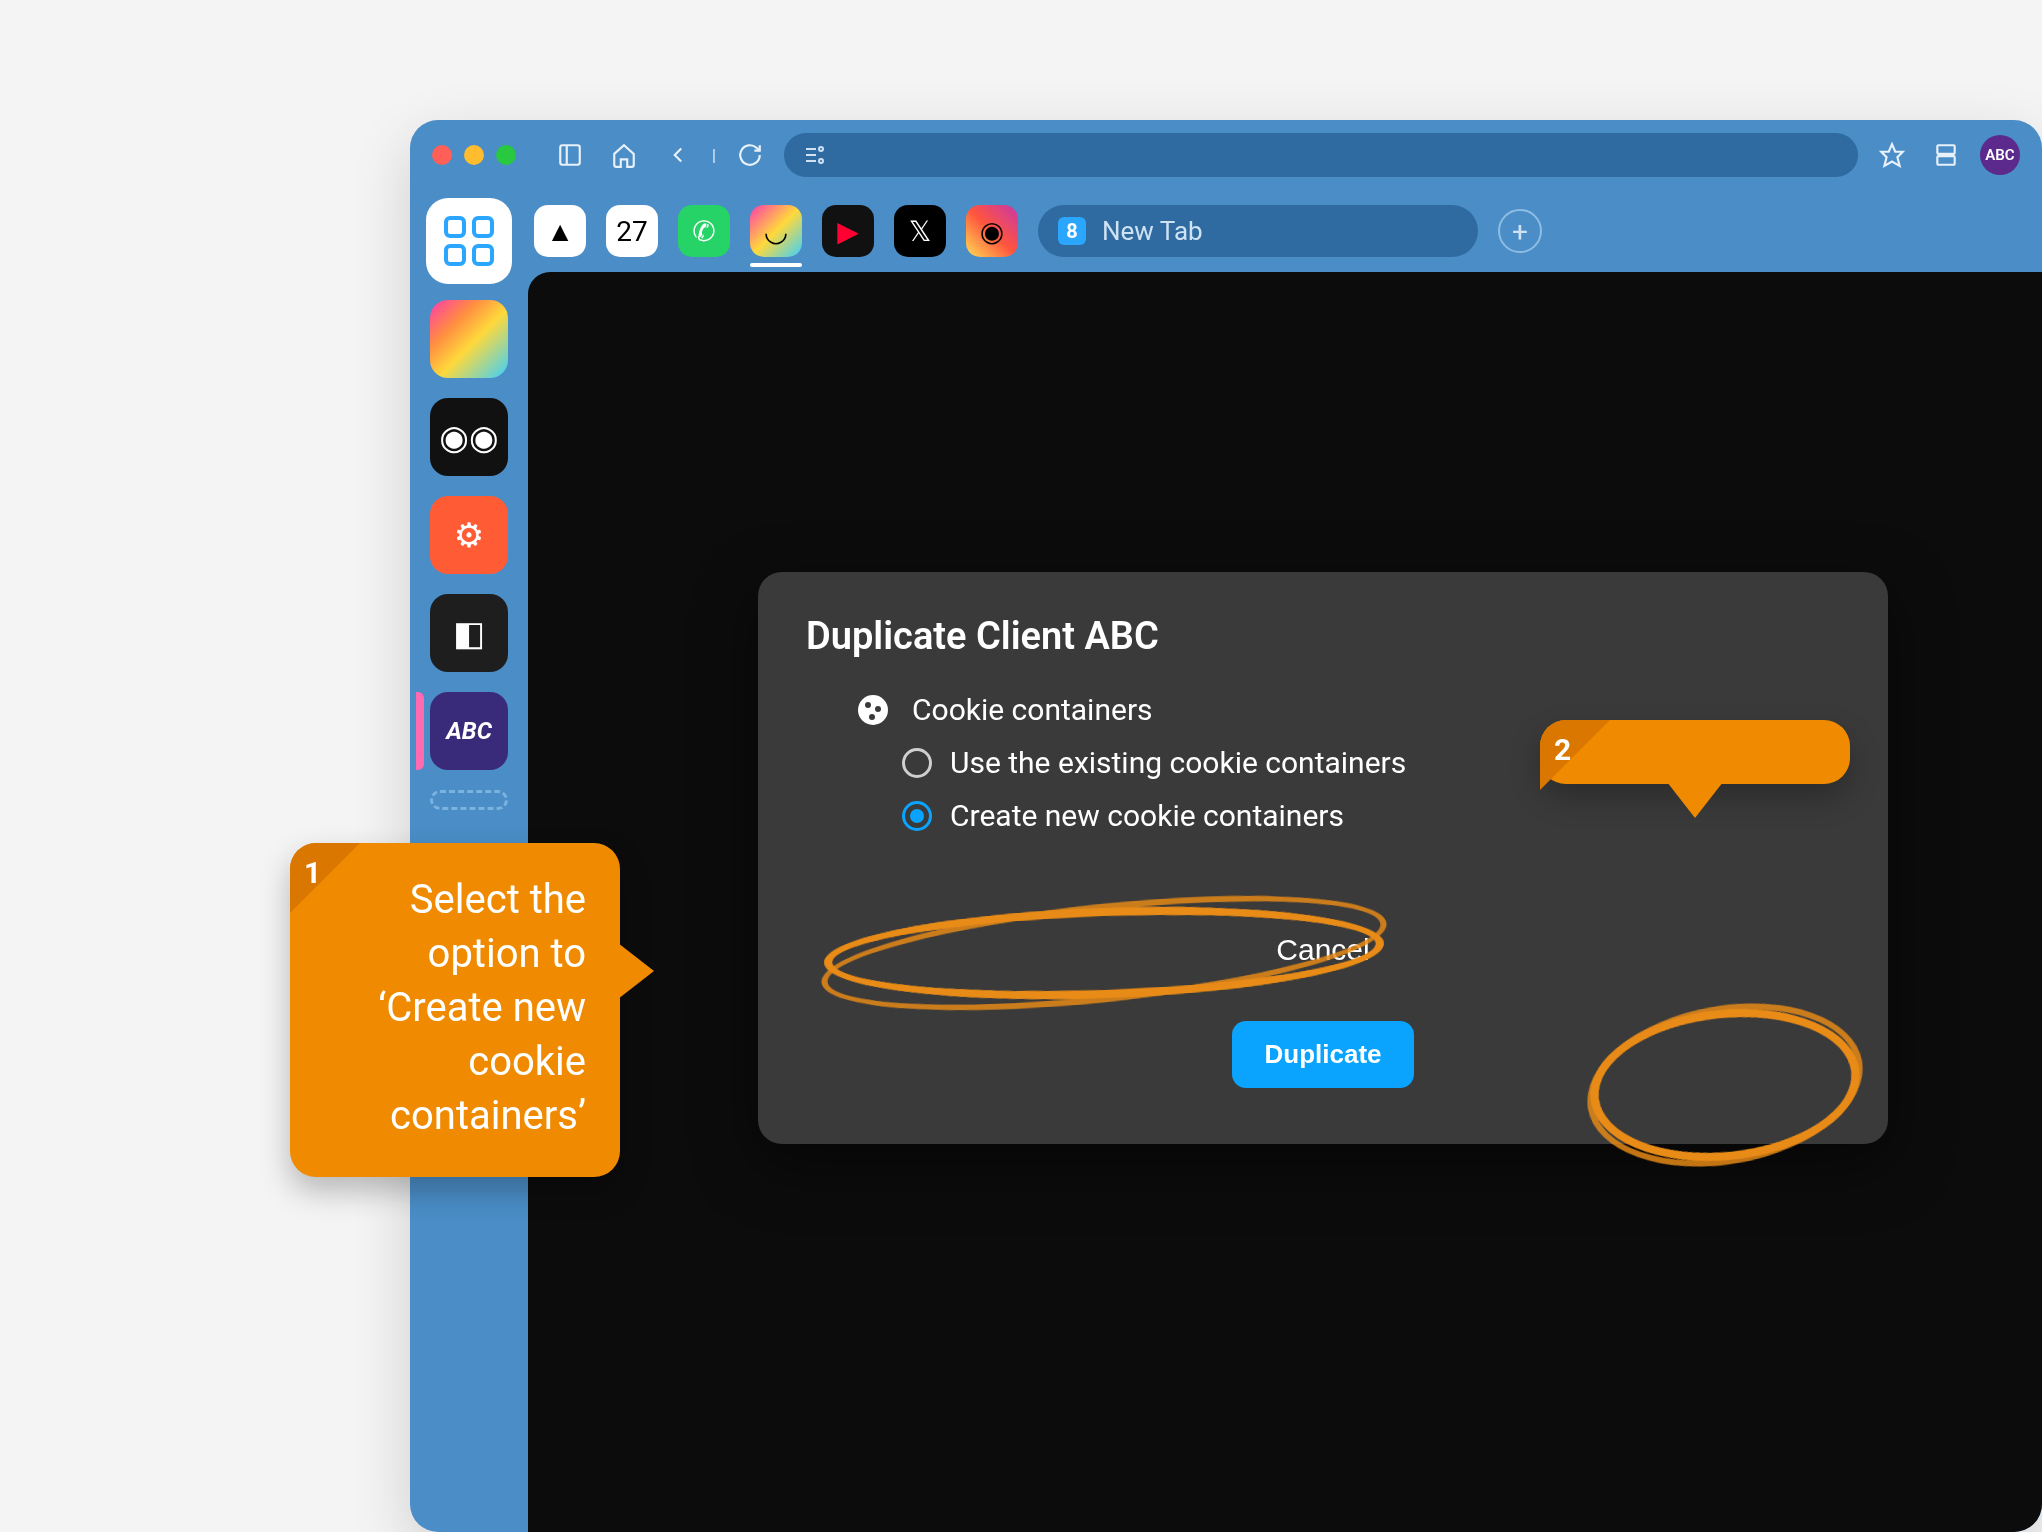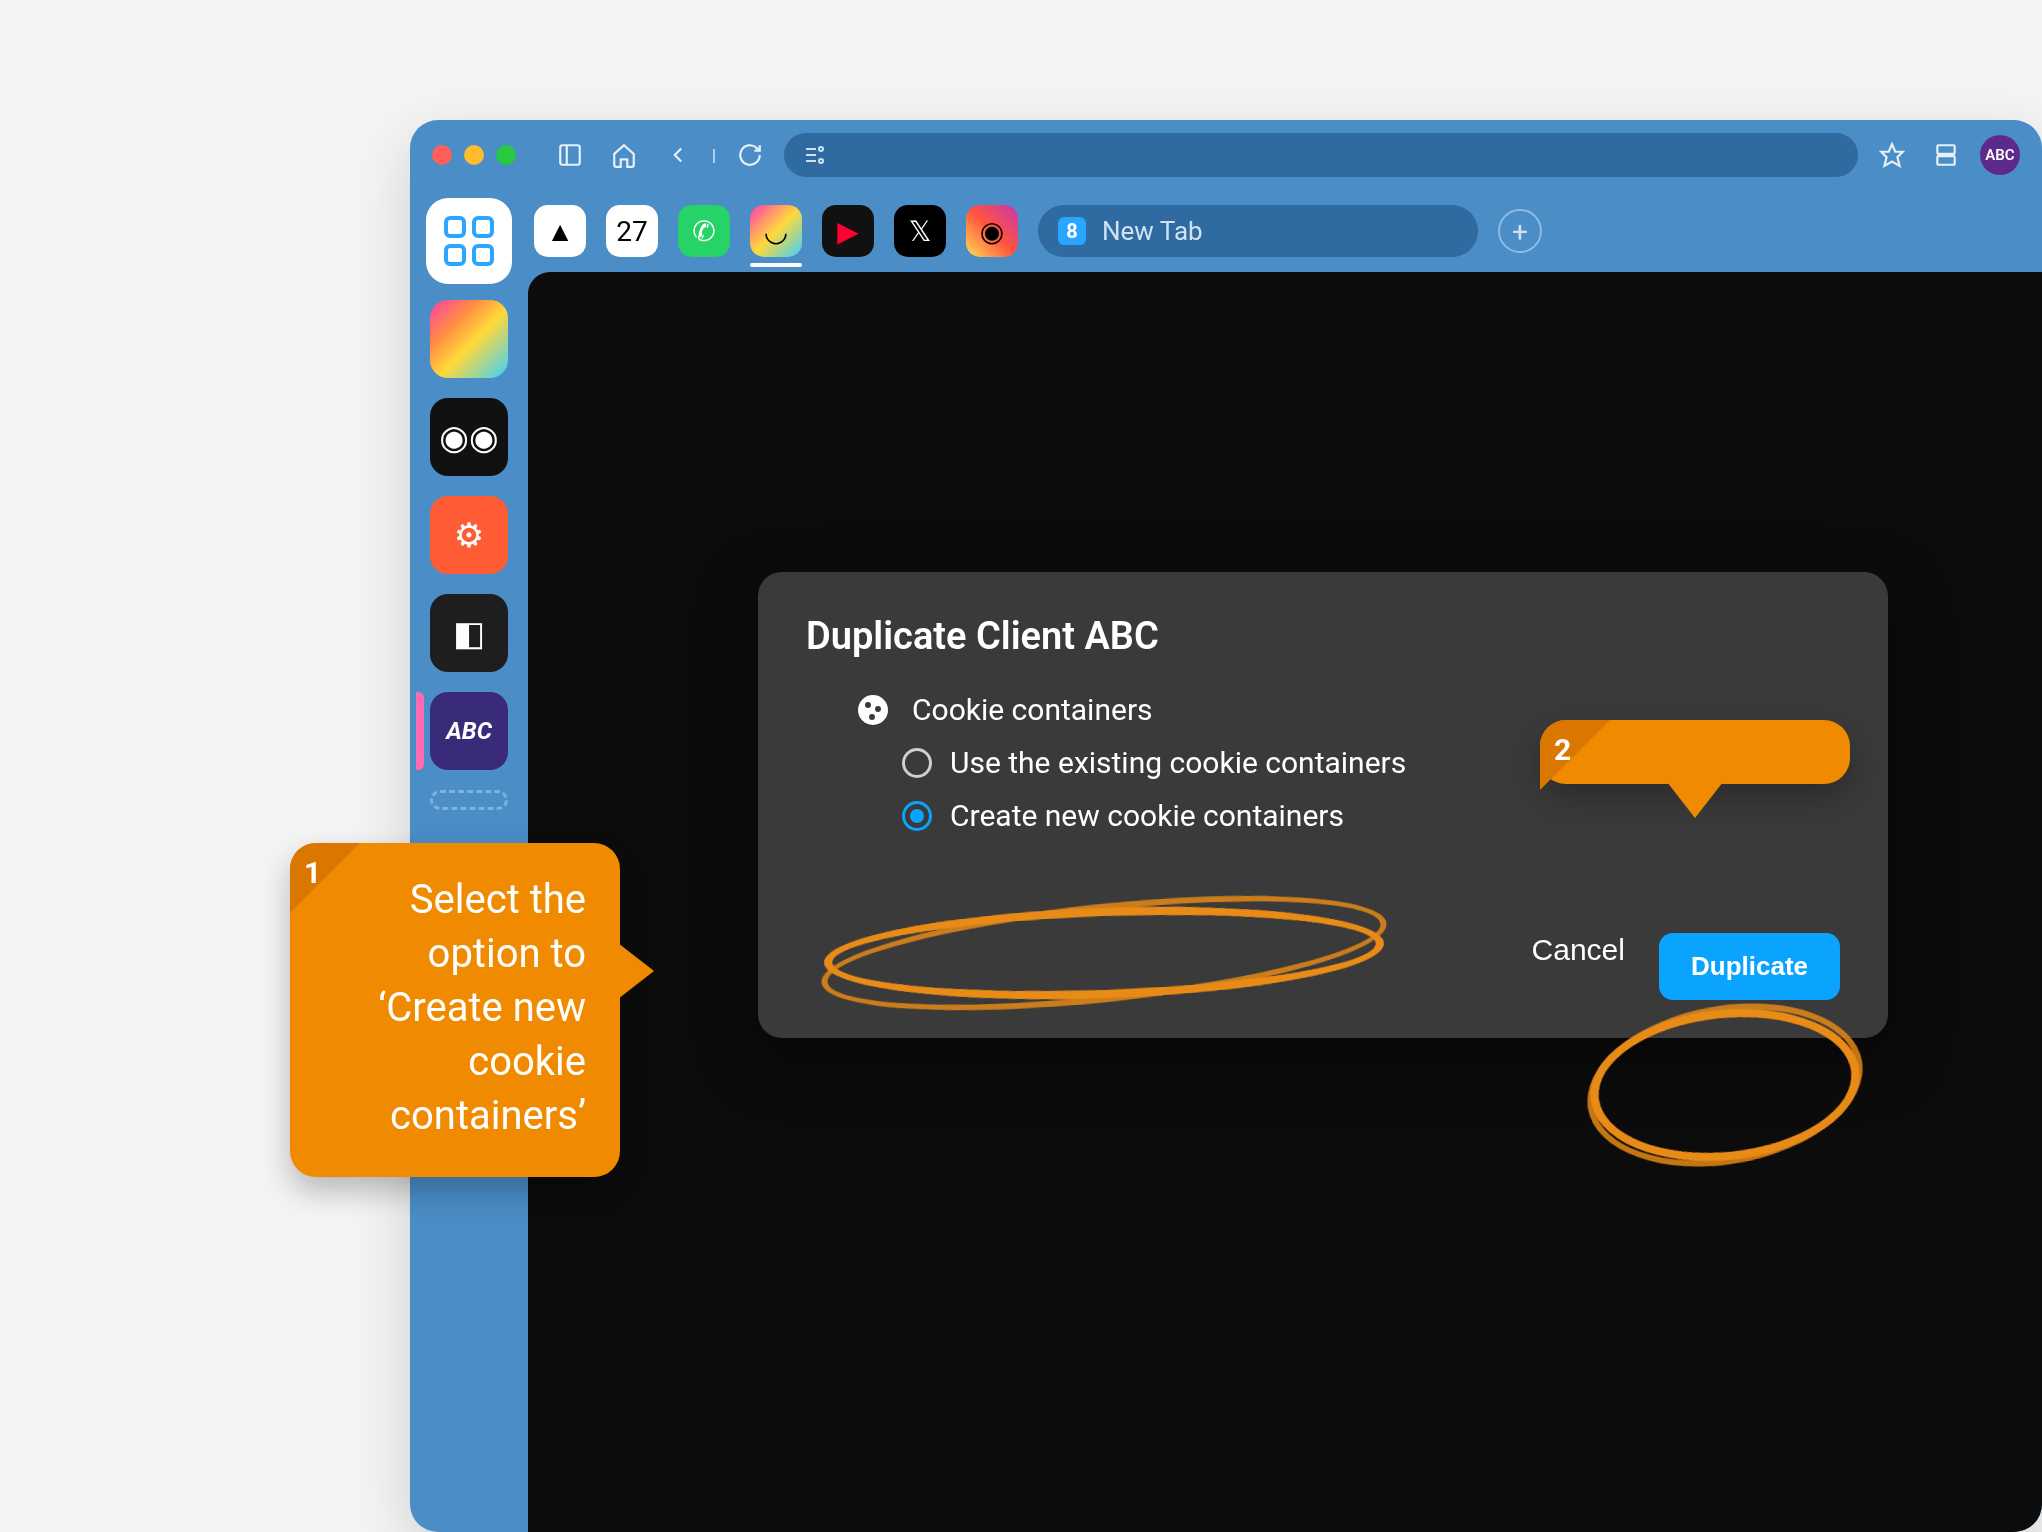--- a/index.html
+++ b/index.html
@@ -169,21 +169,21 @@
     position:relative;
   }
 
   
   .dialog {
     position:absolute;
     left: 230px; top: 300px;
     width: 1130px;
     background:#3a3a3a;
     border-radius: 24px;
-    padding: 42px 48px 38px 48px;
+    padding: 42px 48px 56px 48px;
     color:#fff;
     box-shadow: 0 20px 60px rgba(0,0,0,0.5);
   }
   .dialog-title { font-size:38px; font-weight:600; margin-bottom:34px; }
   .opt-row { display:flex; align-items:center; gap:18px; font-size:30px; margin:8px 0 18px 0; }
   .checkbox {
     width:30px; height:30px; border-radius:6px; background:#0aa4ff;
     display:flex; align-items:center; justify-content:center;
   }
   .checkbox svg { stroke:#fff; stroke-width:3; fill:none; width:20px; height:20px; }
@@ -204,22 +204,22 @@
 
   .radio-row { display:flex; align-items:center; gap:18px; font-size:30px; margin:18px 0 18px 44px; }
   .radio {
     width:30px; height:30px; border-radius:50%; border:3px solid #cfcfcf;
     display:flex; align-items:center; justify-content:center;
   }
   .radio.selected { border-color:#0aa4ff; }
   .radio.selected::after { content:""; width:14px; height:14px; border-radius:50%; background:#0aa4ff; }
 
   .dialog-actions {
-    display:flex; justify-content:flex-end; align-items:flex-start; gap:34px;
-    margin-top: 100px; font-size:30px;
+    display:flex; justify-content:flex-end; align-items:center; gap:54px;
+    margin-top: 100px; font-size:30px;flex-direction:column;
   }
   .btn-cancel { color:#fff; background:transparent; border:none; font-size:30px; }
   .btn-primary {
     background:#0aa4ff; color:#fff; border:none; border-radius:14px;
     padding: 18px 32px; font-size:26px; font-weight:600;
   }
 
   
   .callout {
     position:absolute;

